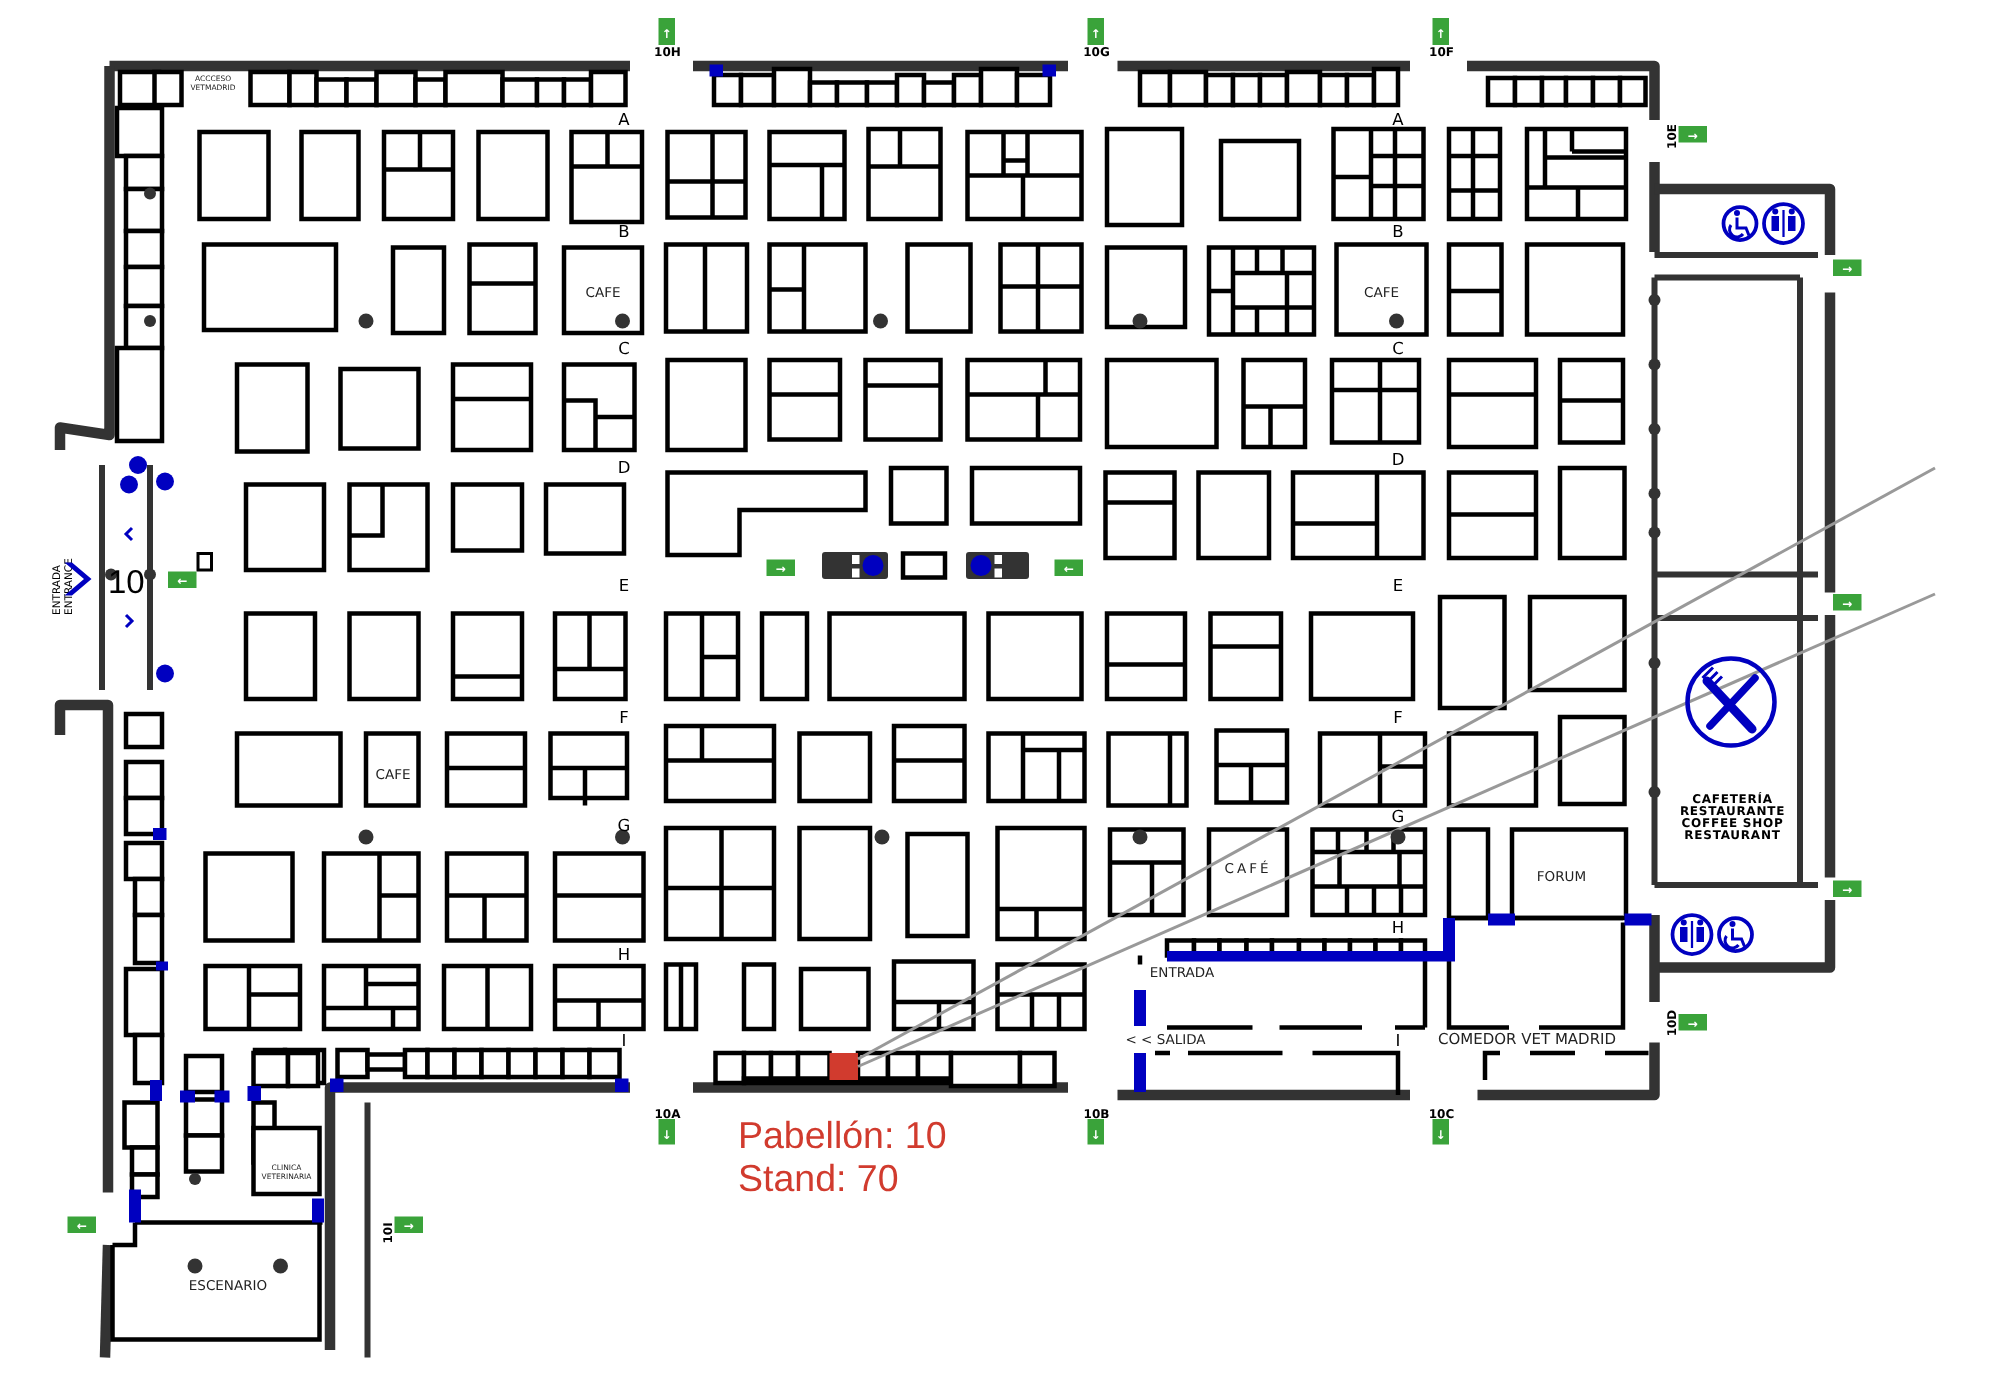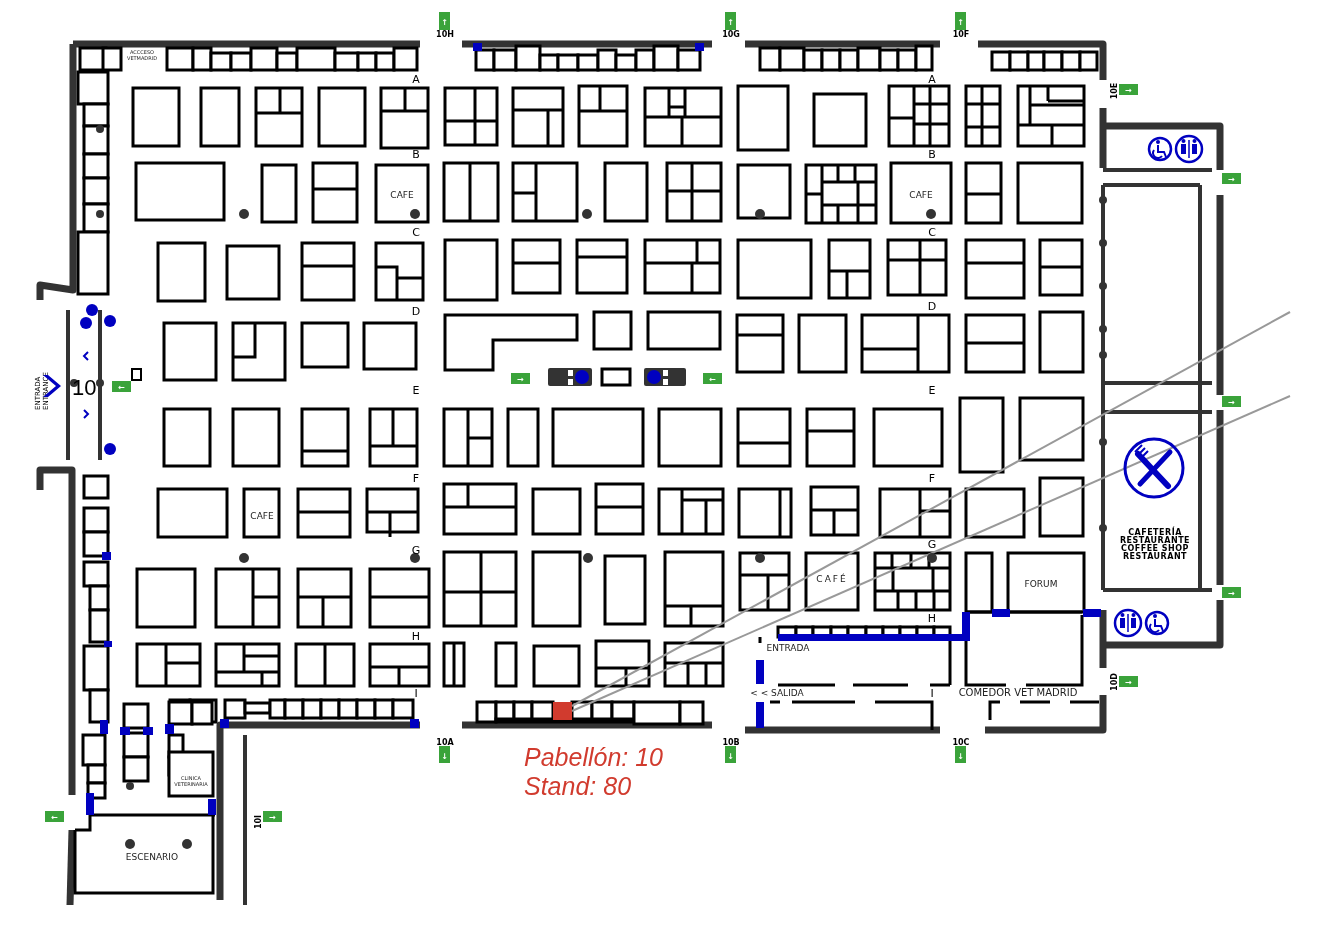--- a/index.html
+++ b/index.html
@@ -11,21 +11,21 @@
   .div { stroke: #000000; stroke-width: 3; fill: none; }
   .door-blue { fill: #0000c0; }
   .pillar { fill: #333333; }
   .row-label { font-family: "DejaVu Sans", sans-serif; font-size: 11px; fill: #000; text-anchor: middle; }
   .area-label { font-family: "DejaVu Sans", sans-serif; font-size: 9px; fill: #222; text-anchor: middle; }
   .exit-label { font-family: "DejaVu Sans", sans-serif; font-size: 8px; font-weight: bold; fill: #000; text-anchor: middle; }
   .exit-sign rect { fill: #3aa33a; }
   .exit-sign text { fill: #fff; font-size: 8px; font-weight: bold; text-anchor: middle; }
   .pointer-line { stroke: #999999; stroke-width: 2; }
   .highlight { fill: #d13b2e; }
-  .stand-info { position: absolute; left: 524px; top: 743px; color: #d13b2e; font-family: "Liberation Sans", sans-serif; font-size: 25px; line-height: 29px; font-style: italic; }
+  .stand-info { position: absolute; left: 492px; top: 743px; color: #d13b2e; font-family: "Liberation Sans", sans-serif; font-size: 25px; line-height: 29px; }
   .caf-label { font-family: "DejaVu Sans", sans-serif; font-size: 8px; font-weight: bold; fill: #000; text-anchor: middle; letter-spacing: 0.5px; }
   .blue-fill { fill: #0000c0; }
   .hall-number { font-family: "Liberation Sans", sans-serif; font-size: 22px; fill: #000; }
   .entrance-text { font-family: "DejaVu Sans", sans-serif; font-size: 7px; fill: #000; }
 </style>
 </head>
 <body>
 
 <svg id="floorplan" viewBox="0 0 1326 926" xmlns="http://www.w3.org/2000/svg">
 
@@ -596,14 +596,14 @@
       </g>
     <g class="exit-sign">
         <rect x="703" y="373" width="19" height="11"></rect>
         <text x="712.5" y="382">←</text>
       </g>
   </g>
 </svg>
 
 <div class="stand-info">
   <div>Pabellón: 10</div>
-  <div>Stand: 80</div>
+  <div>Stand: 70</div>
 </div>
 
 </body></html>

